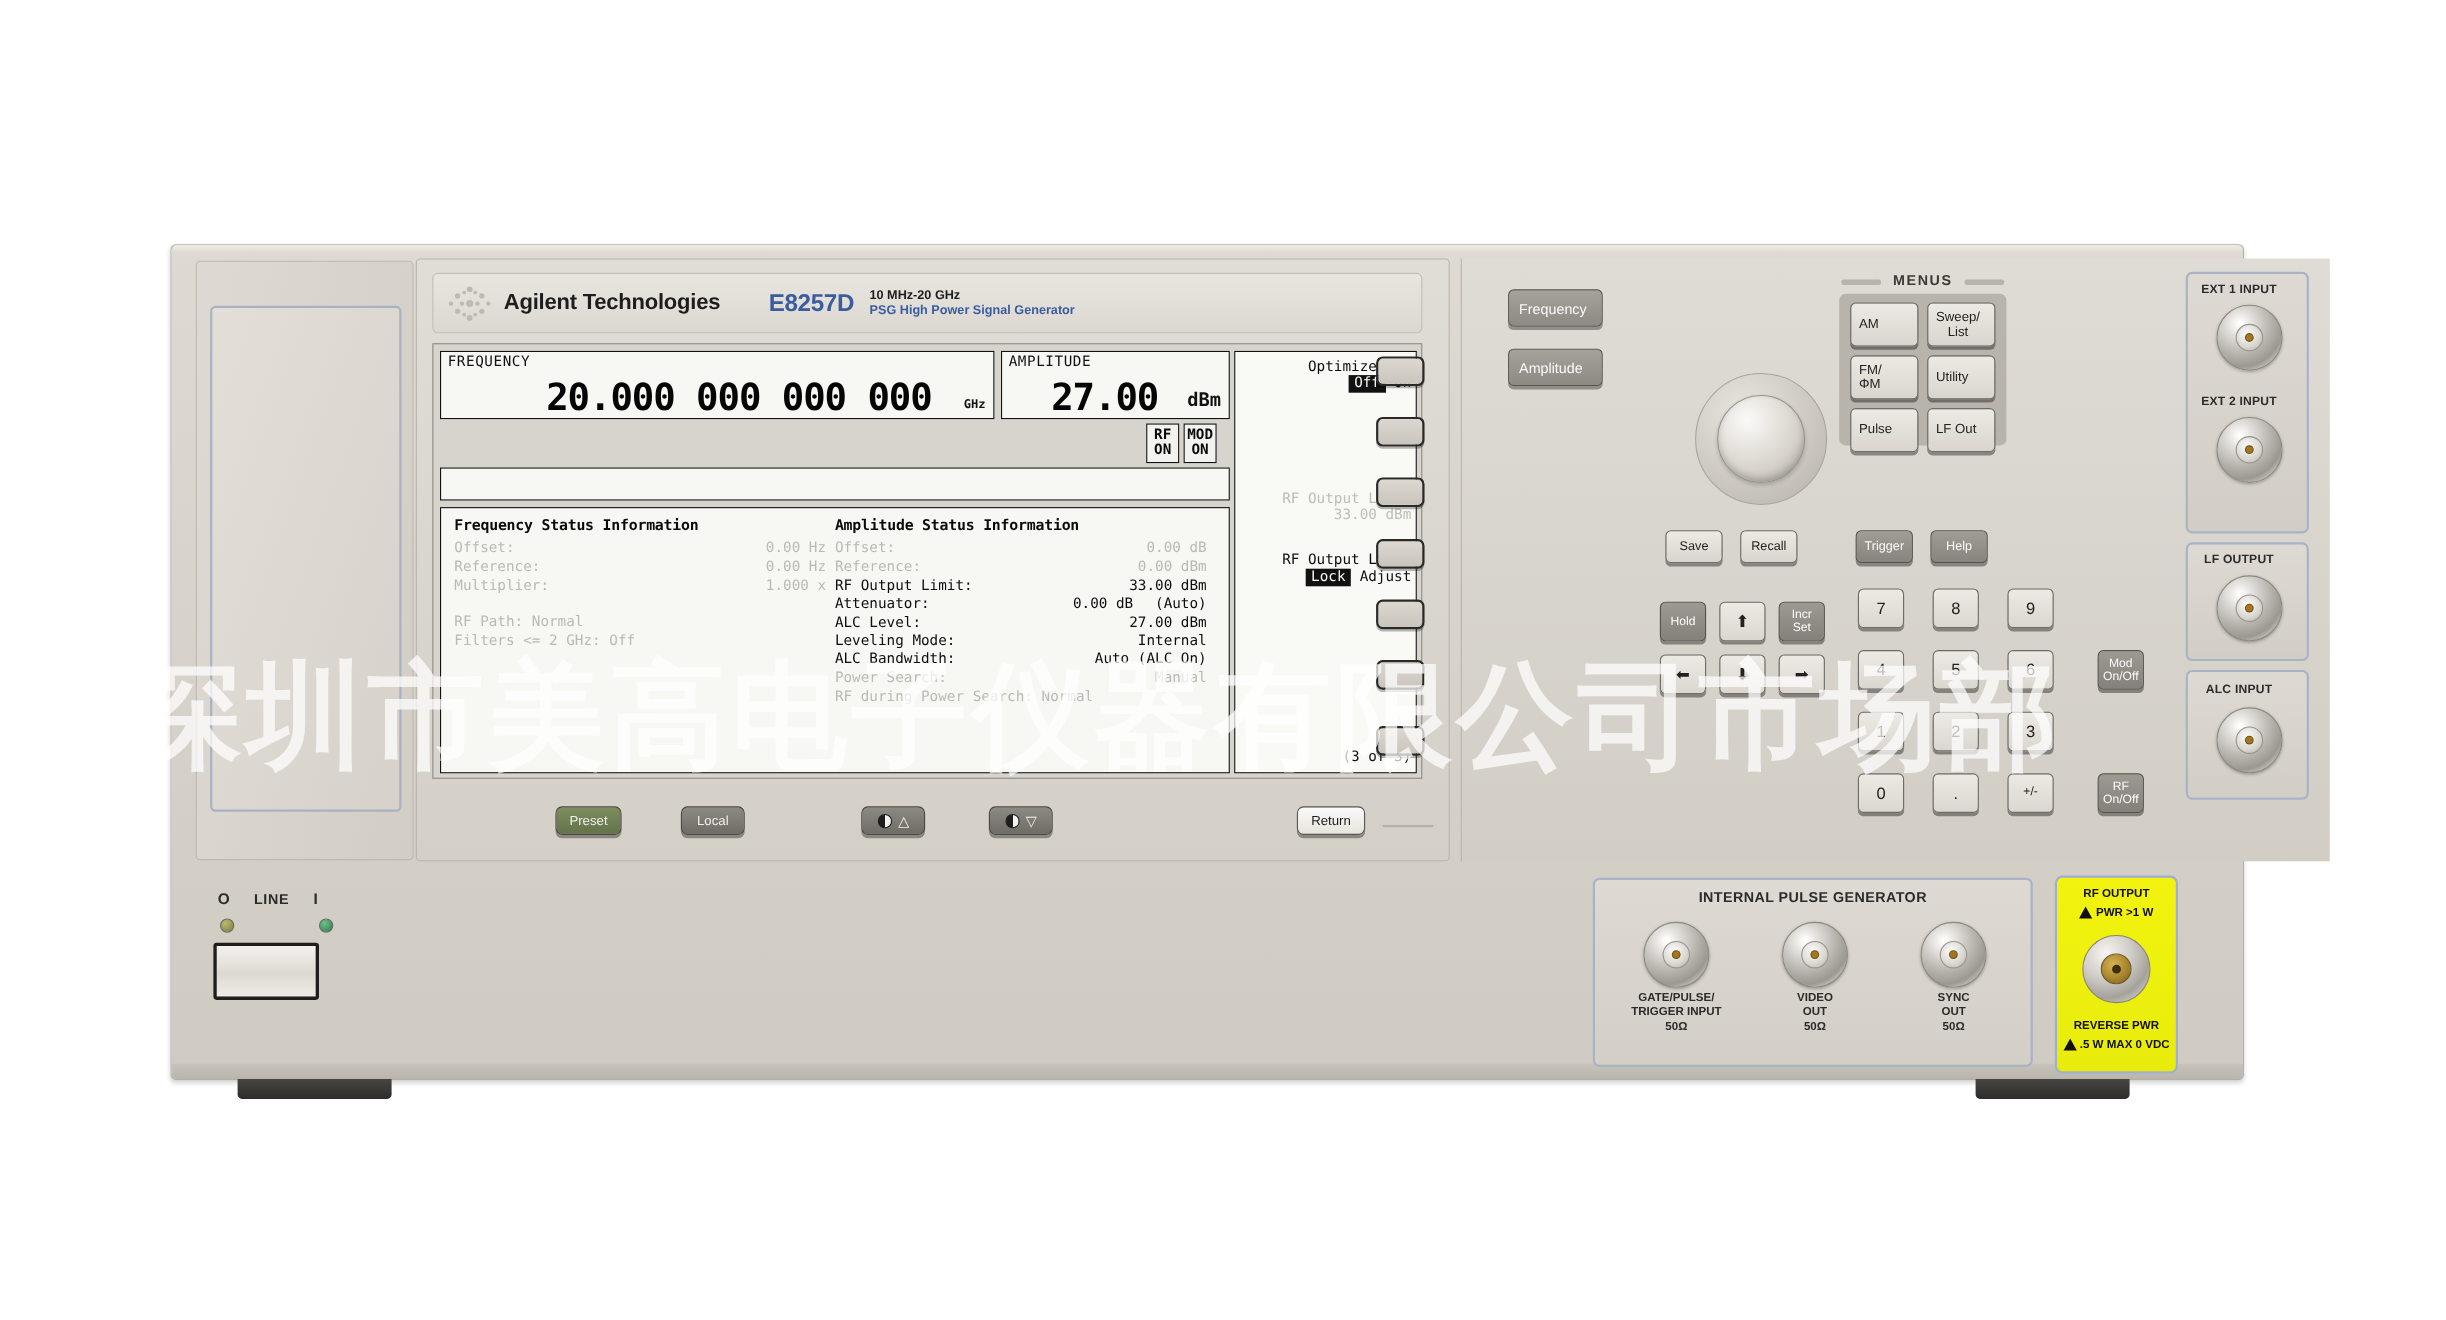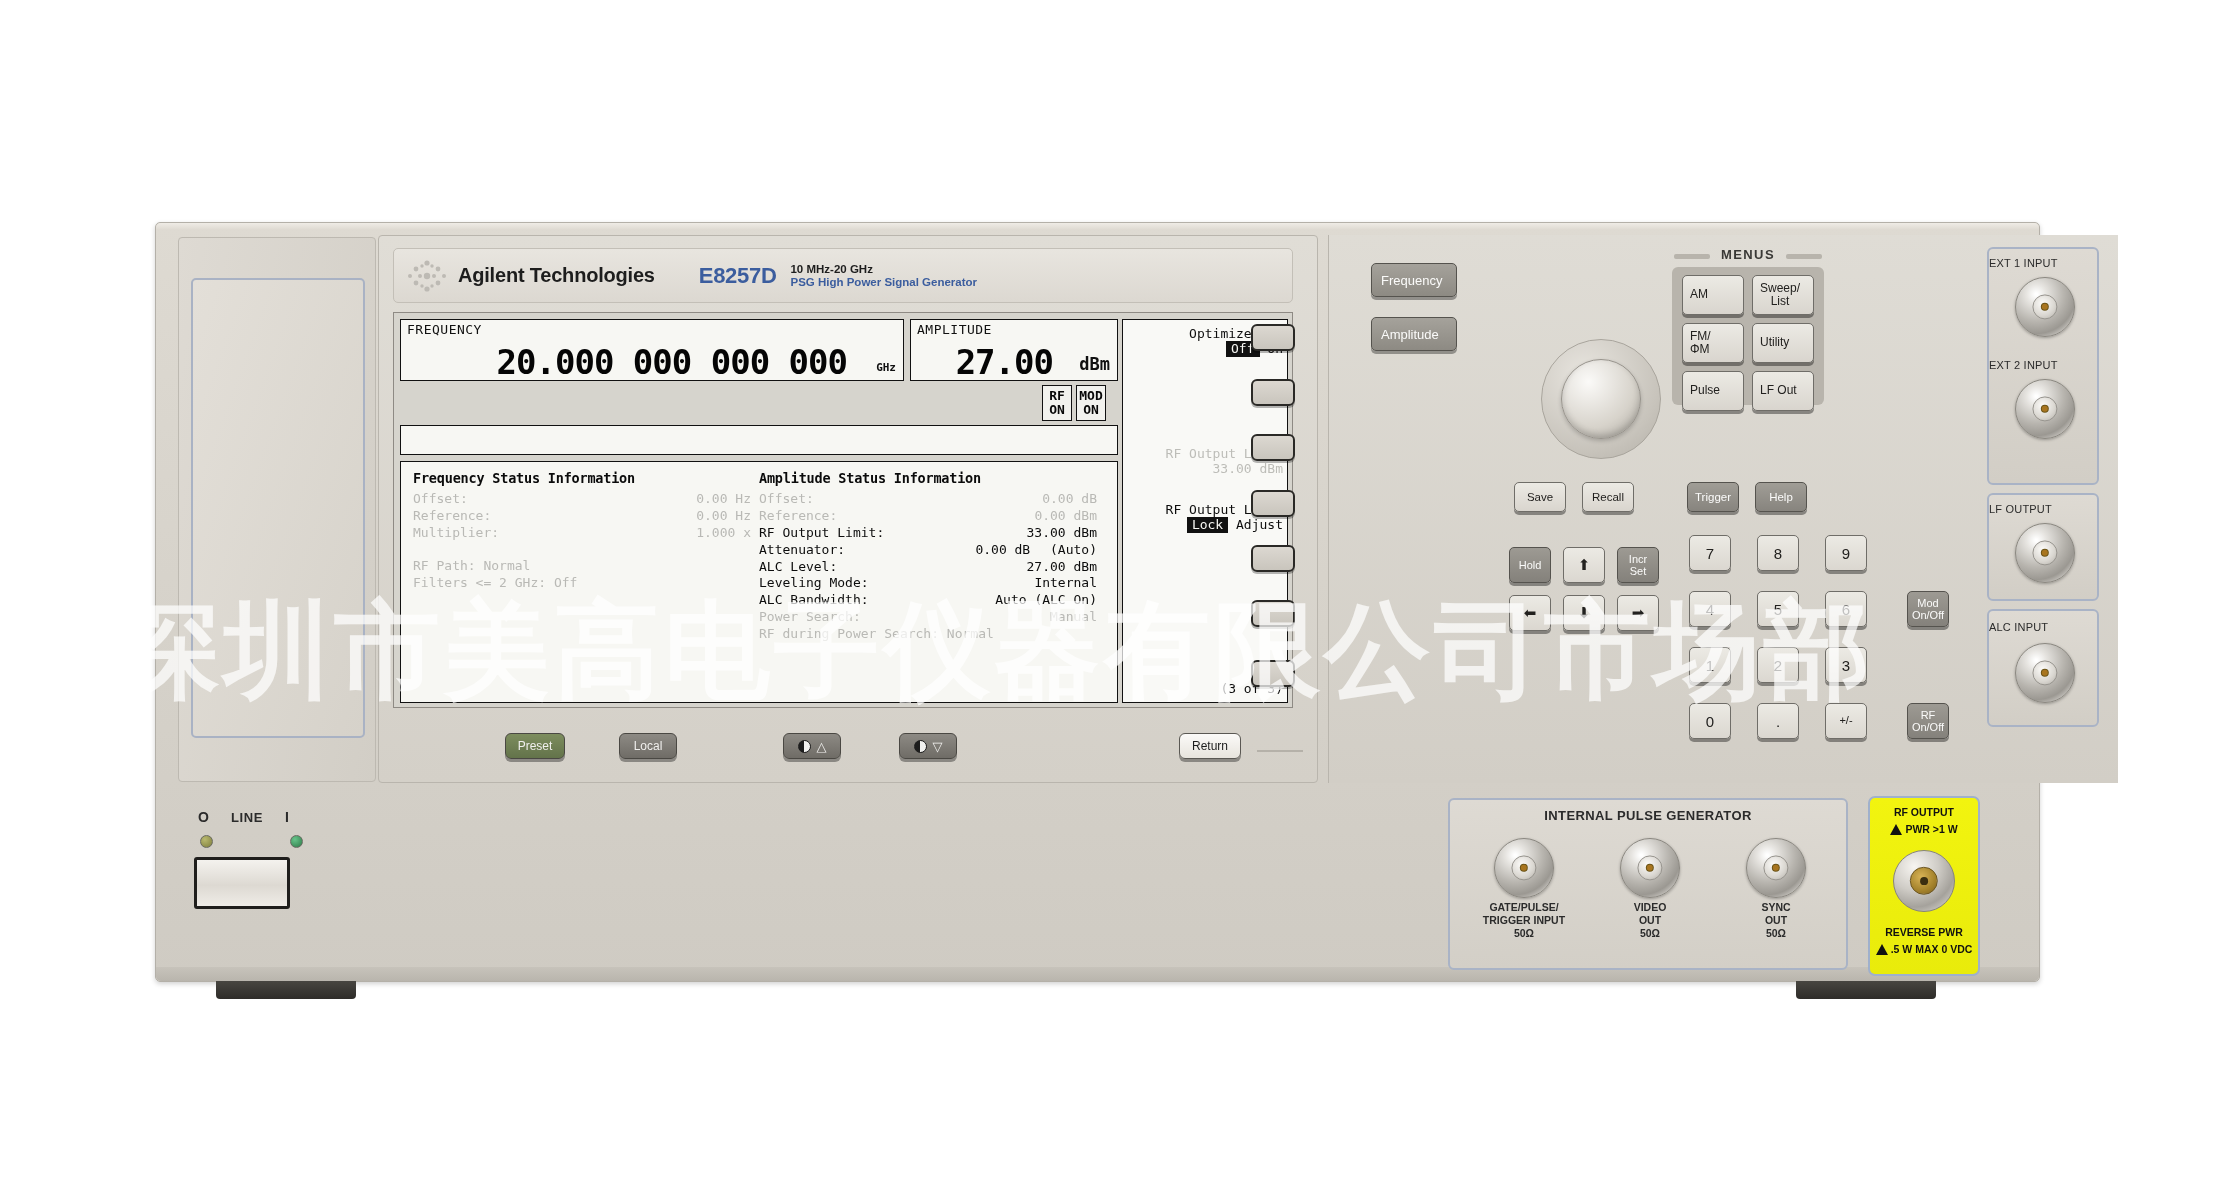--- a/index.html
+++ b/index.html
@@ -302,22 +302,22 @@
   }
   .pad-key.arrowk{ font-size:15px; }
 
   
   .conn-block{
     position:absolute;
     border:2px solid #a9b3c6; border-radius:6px;
     background:linear-gradient(180deg,#dedad3,#d2cec6);
   }
   .conn-label{
-    position:absolute; left:0; right:15px; 
-    font-size:11px; font-weight:normal; color:#2b2b2b; letter-spacing:.2px;
+    position:absolute; left:0; right:15px; text-align:center;
+    font-size:11px; font-weight:bold; color:#2b2b2b; letter-spacing:.2px;
   }
   .bnc{
     position:absolute; border-radius:50%;
     background:radial-gradient(circle at 35% 28%,#ffffff 2%,#e6e4e0 18%,#b9b6b0 48%,#9b9892 70%,#d7d4cf 86%,#8e8b85 100%);
     border:1px solid #8b8881;
     box-shadow:0 1px 3px rgba(0,0,0,.3);
   }
   .bnc::before{
     content:""; position:absolute; left:50%; top:50%;
     width:40%; height:40%; transform:translate(-50%,-50%);

